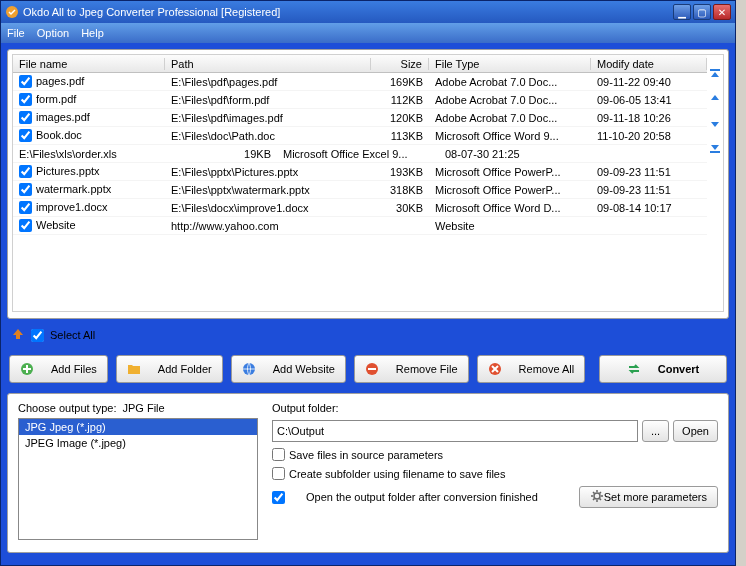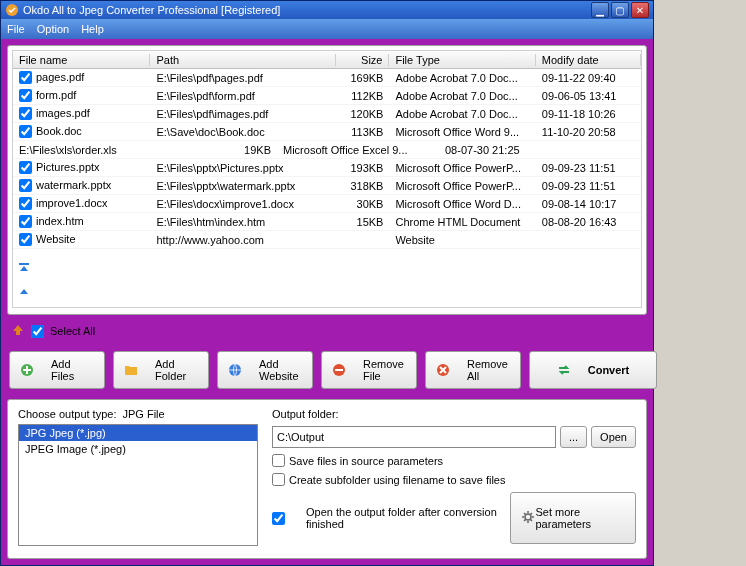--- a/index.html
+++ b/index.html
@@ -1,29 +1,29 @@
 <!DOCTYPE html>
 <html><head>
 <meta charset="utf-8">
 <style>
 * { box-sizing: border-box; margin: 0; padding: 0; font-family: Tahoma, Arial, sans-serif; font-size: 11px; }
 body { background: #d4d0c8; width: 746px; height: 566px; overflow: hidden; }
-.window { width: 654px; height: 566px; border: 1px solid #0a246a; background: #a21caf; display: flex; flex-direction: column; }
+.window { width: 736px; height: 566px; border: 1px solid #0a246a; background: #1d4ed8; display: flex; flex-direction: column; }
 .titlebar { height: 22px; background: linear-gradient(to bottom, #3a7ce0, #2559c0); color: #fff; display: flex; align-items: center; padding: 0 4px; font-size: 12px; }
 .titlebar .appicon { width: 14px; height: 14px; margin-right: 4px; display: inline-flex; align-items: center; justify-content: center; }
 .titlebar .title { flex: 1; }
 .winbtns { display: flex; gap: 2px; }
 .winbtn { width: 18px; height: 16px; background: linear-gradient(to bottom,#6fa0e8,#2a58b8); border: 1px solid #1a3c7a; color: #fff; font-size: 10px; display: flex; align-items: center; justify-content: center; cursor: pointer; border-radius: 2px; }
 .winbtn.close { background: linear-gradient(to bottom,#e86f6f,#b82a2a); border-color: #7a1a1a; }
 .menubar { height: 20px; background: linear-gradient(to bottom,#619ee8,#3a6cc8); color: #fff; display: flex; align-items: center; padding: 10px 6px; gap: 12px; font-size: 12px; }
 .menubar span { cursor: pointer; }
 .client { flex: 1; padding: 6px; display: flex; flex-direction: column; gap: 6px; }
 .panel { background: #fff; border: 1px solid #a0a0a0; border-radius: 3px; }
 .filepanel { position: relative; height: 270px; padding: 4px; }
-.filepanel .tablewrap { height: 258px; overflow: hidden; border: 1px solid #d0d0d0; background:#fff; display:flex;flex-direction:column; }
+.filepanel .tablewrap { height: 258px; overflow: hidden; border: 1px solid #d0d0d0; background:#fff; display:flex; }
 .tablecols { flex:1; }
 .thead, .trow { display: flex; align-items: center; height: 18px; }
 .thead { background: linear-gradient(to bottom,#fcfcfc,#e8e8e8); border-bottom: 1px solid #c0c0c0; font-size: 11px; }
 .thead .th { border-right: 1px solid #d0d0d0; padding: 0 6px; white-space: nowrap; overflow: hidden; }
 .trow { border-bottom: 1px solid #f4f4f4; }
 .trow .td { padding: 0 6px; white-space: nowrap; overflow: hidden; text-overflow: ellipsis; }
 .col-name { width: 152px; }
 .col-path { width: 206px; }
 .col-size { width: 58px; text-align: right; }
 .col-type { width: 162px; }
@@ -41,21 +41,21 @@
 .outtype { width: 240px; display:flex; flex-direction:column; gap:4px; }
 .outtype-header { display:flex; gap:6px; }
 .listbox { border: 1px solid #888; background:#fff; flex:1; }
 .listbox .item { padding: 2px 6px; }
 .listbox .item.sel { background:#2a5fd0; color:#fff; }
 .outfolder { flex:1; display:flex; flex-direction:column; gap:6px; }
 .pathrow { display:flex; gap:4px; align-items:flex-start; }
 .pathrow input { flex:1; border:1px solid #888; padding:3px 4px; height:22px; }
 .smallbtn { border:1px solid #9a9a9a; background:linear-gradient(to bottom,#fefefe,#e4e4e4); border-radius:3px; padding:3px 8px; cursor:pointer; height:22px; display:flex; align-items:center; }
 .optrow { display:flex; align-items:center; gap:4px; }
-.morebtn { align-self:flex-end; margin-top:auto; display:flex; align-items:center; gap:0; border:1px solid #9a9a9a; background:linear-gradient(to bottom,#fefefe,#e4e4e4); border-radius:3px; padding:13px 10px; cursor:pointer; }
+.morebtn { align-self:flex-end; margin-top:auto; display:flex; align-items:center; gap:0; border:1px solid #9a9a9a; background:linear-gradient(to bottom,#fefefe,#e4e4e4); border-radius:3px; padding:2px 10px; cursor:pointer; }
 input[type=checkbox]{ width:13px; height:13px; }
 </style>
 </head>
 <body>
 
 <div class="window">
 
   <div class="titlebar">
     <span class="appicon">
       <svg width="14" height="14" viewBox="0 0 14 14">
@@ -106,21 +106,21 @@
               </div>
               <div class="trow">
                 <div class="td col-name"><input type="checkbox" class="chk" checked="" style="">images.pdf</div>
                 <div class="td col-path">E:\Files\pdf\images.pdf</div>
                 <div class="td col-size">120KB</div>
                 <div class="td col-type">Adobe Acrobat 7.0 Doc...</div>
                 <div class="td col-date">09-11-18 10:26</div>
               </div>
               <div class="trow">
                 <div class="td col-name"><input type="checkbox" class="chk" checked="" style="">Book.doc</div>
-                <div class="td col-path">E:\Save\doc\Book.doc</div>
+                <div class="td col-path">E:\Files\doc\Path.doc</div>
                 <div class="td col-size">113KB</div>
                 <div class="td col-type">Microsoft Office Word 9...</div>
                 <div class="td col-date">11-10-20 20:58</div>
               </div>
               <div class="trow">
                 <div class="td col-path">E:\Files\xls\order.xls</div>
                 <div class="td col-size">19KB</div>
                 <div class="td col-type">Microsoft Office Excel 9...</div>
                 <div class="td col-date">08-07-30 21:25</div>
               </div>
@@ -137,27 +137,20 @@
                 <div class="td col-size">318KB</div>
                 <div class="td col-type">Microsoft Office PowerP...</div>
                 <div class="td col-date">09-09-23 11:51</div>
               </div>
               <div class="trow">
                 <div class="td col-name"><input type="checkbox" class="chk" checked="" style="">improve1.docx</div>
                 <div class="td col-path">E:\Files\docx\improve1.docx</div>
                 <div class="td col-size">30KB</div>
                 <div class="td col-type">Microsoft Office Word D...</div>
                 <div class="td col-date">09-08-14 10:17</div>
-              </div>
-              <div class="trow">
-                <div class="td col-name"><input type="checkbox" class="chk" checked="" style="">index.htm</div>
-                <div class="td col-path">E:\Files\htm\index.htm</div>
-                <div class="td col-size">15KB</div>
-                <div class="td col-type">Chrome HTML Document</div>
-                <div class="td col-date">08-08-20 16:43</div>
               </div>
               <div class="trow">
                 <div class="td col-name"><input type="checkbox" class="chk" checked="" style="">Website</div>
                 <div class="td col-path">http://www.yahoo.com</div>
                 <div class="td col-size"></div>
                 <div class="td col-type">Website</div>
                 <div class="td col-date"></div>
               </div>
             </div>
         </div>

